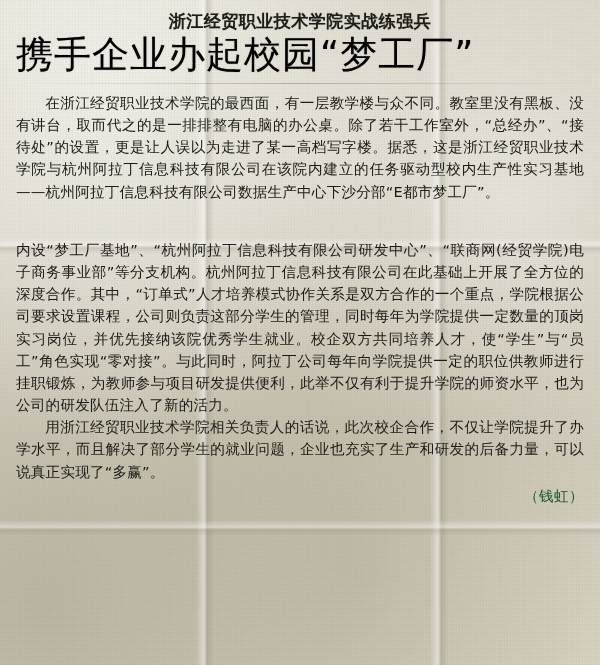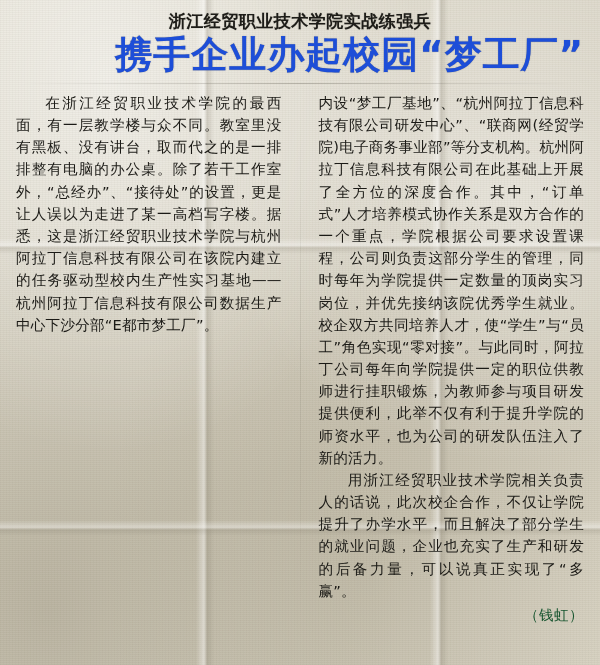--- a/index.html
+++ b/index.html
@@ -56,39 +56,40 @@
     text-align: center;
     font-family: "DejaVu Sans", sans-serif;
     font-weight: bold;
     font-size: 17px;
     letter-spacing: 0.5px;
     color: #1d1c18;
     margin: 2px 0 2px 0;
     text-shadow: 0 0 1px rgba(60,58,50,0.35);
   }
   .headline {
-    text-align: right;
+    text-align: left;
     font-family: "DejaVu Sans", sans-serif;
-    font-weight: bold;
+    font-weight: normal;
     font-size: 37px;
     letter-spacing: 1px;
-    color: #1d4ed8;
+    color: #000000;
     margin: 2px 0 8px 0;
     line-height: 1.08;
     text-shadow: 0 0 1px rgba(40,38,34,0.5);
   }
   .rule {
     height: 1px;
     background: linear-gradient(90deg, rgba(90,86,75,0.0), rgba(90,86,75,0.35), rgba(90,86,75,0.0));
     margin: 2px 6px 8px 6px;
   }
   .columns {
     display: flex;
     gap: 18px;
     align-items: flex-start;
+    flex-direction: column;
   }
   .col {
     flex: 1 1 0;
     min-width: 0;
   }
   .col p {
     margin: 0;
     font-family: "DejaVu Sans", sans-serif;
     font-size: 14.6px;
     line-height: 1.52;

